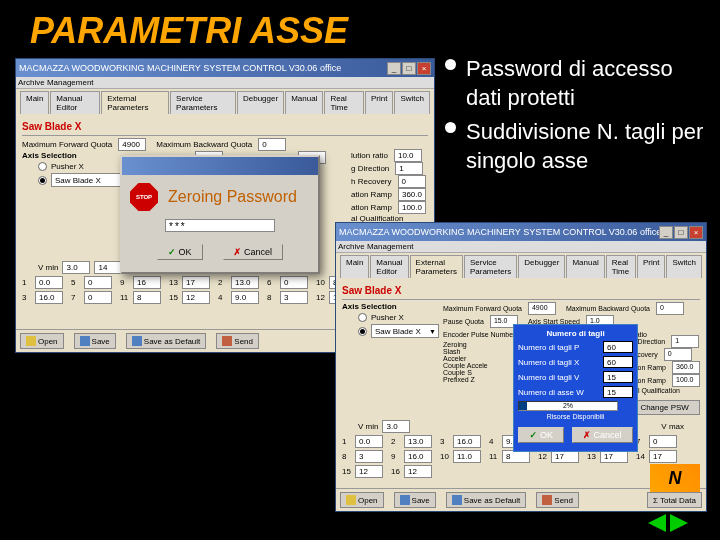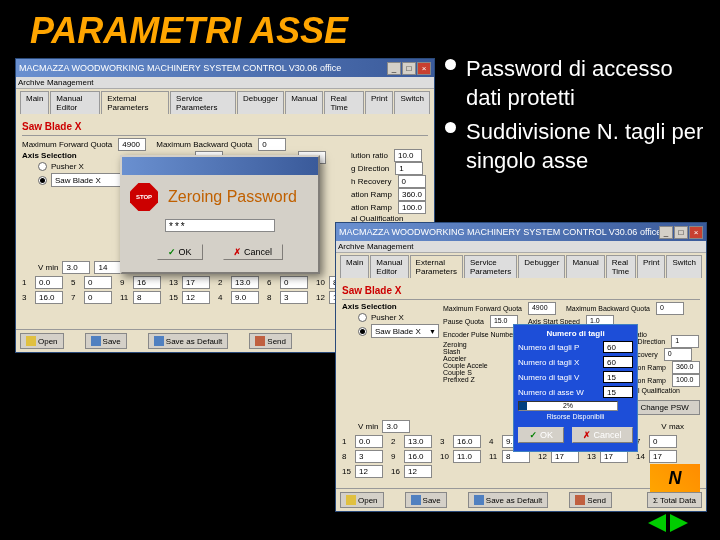--- a/index.html
+++ b/index.html
@@ -25,21 +25,21 @@
 .section-hdr{color:#c00;font-weight:bold;font-size:10px;margin:3px 0}
 .hr{height:1px;background:#999;margin:2px 0}
 .row{display:flex;align-items:center;gap:4px;margin:2px 16px}
 .label{white-space:nowrap}
 .field{background:#fff;border:1px solid #888;padding:1px 3px;height:13px;min-width:28px}
 .radio{width:9px;height:9px;border:1px solid #666;border-radius:50%;display:inline-block;background:#fff}
 .radio.sel::after{content:"";display:block;width:5px;height:5px;background:#000;border-radius:50%;margin:1px}
 .dropdown{background:#fff;border:1px solid #888;padding:1px 3px;height:14px;display:flex;align-items:center;position:relative;min-width:80px}
 .dropdown::after{content:"▼";position:absolute;right:2px;font-size:7px}
 
-.footbar{display:flex;gap:21px;padding:3px 4px;border-top:1px solid #999}
+.footbar{display:flex;gap:10px;padding:3px 4px;border-top:1px solid #999}
 .fbtn{display:flex;align-items:center;gap:2px;padding:2px 5px;background:#d4d0c8;border:1px solid #888;font-size:8px;cursor:pointer}
 .ico{width:10px;height:10px;display:inline-block}
 .ico-open{background:#e0c040}
 .ico-save{background:#5080c0}
 .ico-send{background:#c06040}
 
 .dialog{position:absolute;background:#d4d0c8;border:2px outset #d4d0c8;box-shadow:3px 3px 8px rgba(0,0,0,.5)}
 .stop-sign{width:28px;height:28px;background:#c00;display:flex;align-items:center;justify-content:center;color:#fff;font-size:6px;font-weight:bold;clip-path:polygon(30% 0,70% 0,100% 30%,100% 70%,70% 100%,30% 100%,0 70%,0 30%)}
 .dlg-body{padding:8px;display:flex;flex-direction:column;gap:8px}
 .dlg-row{display:flex;align-items:center;gap:10px}

